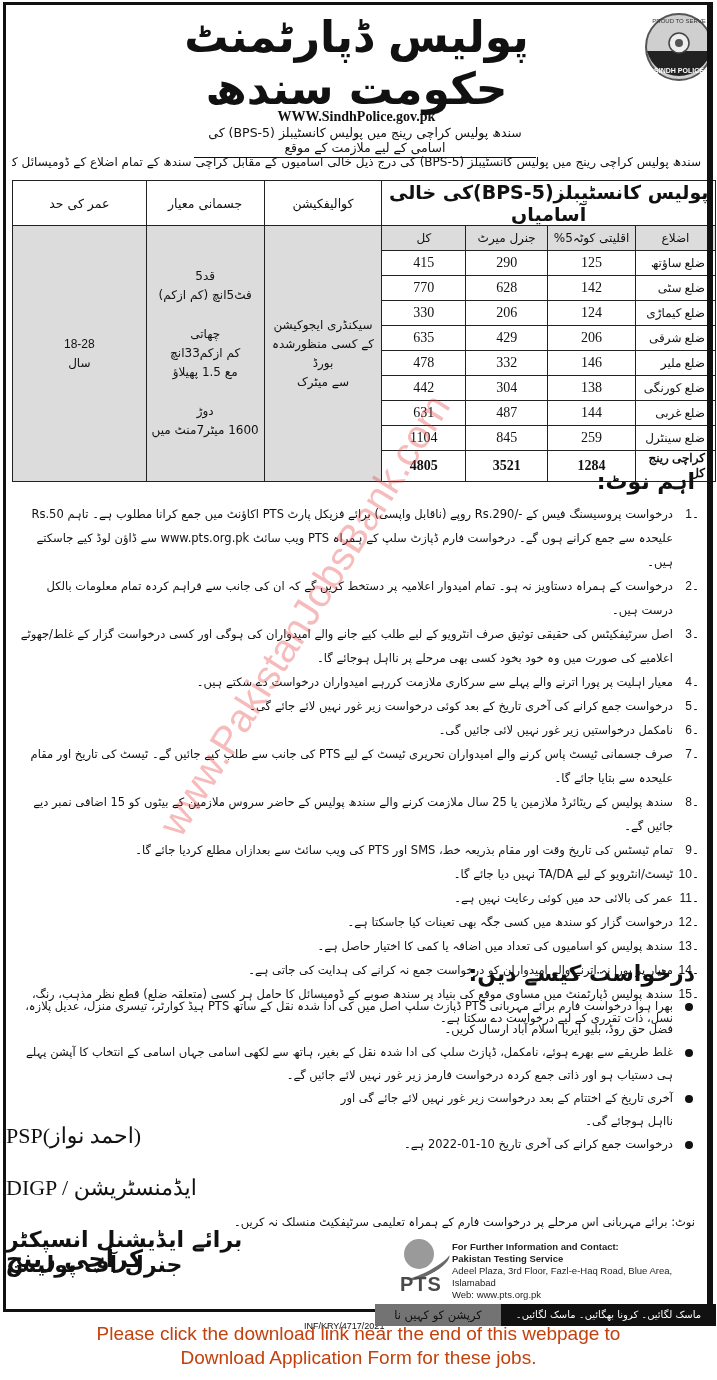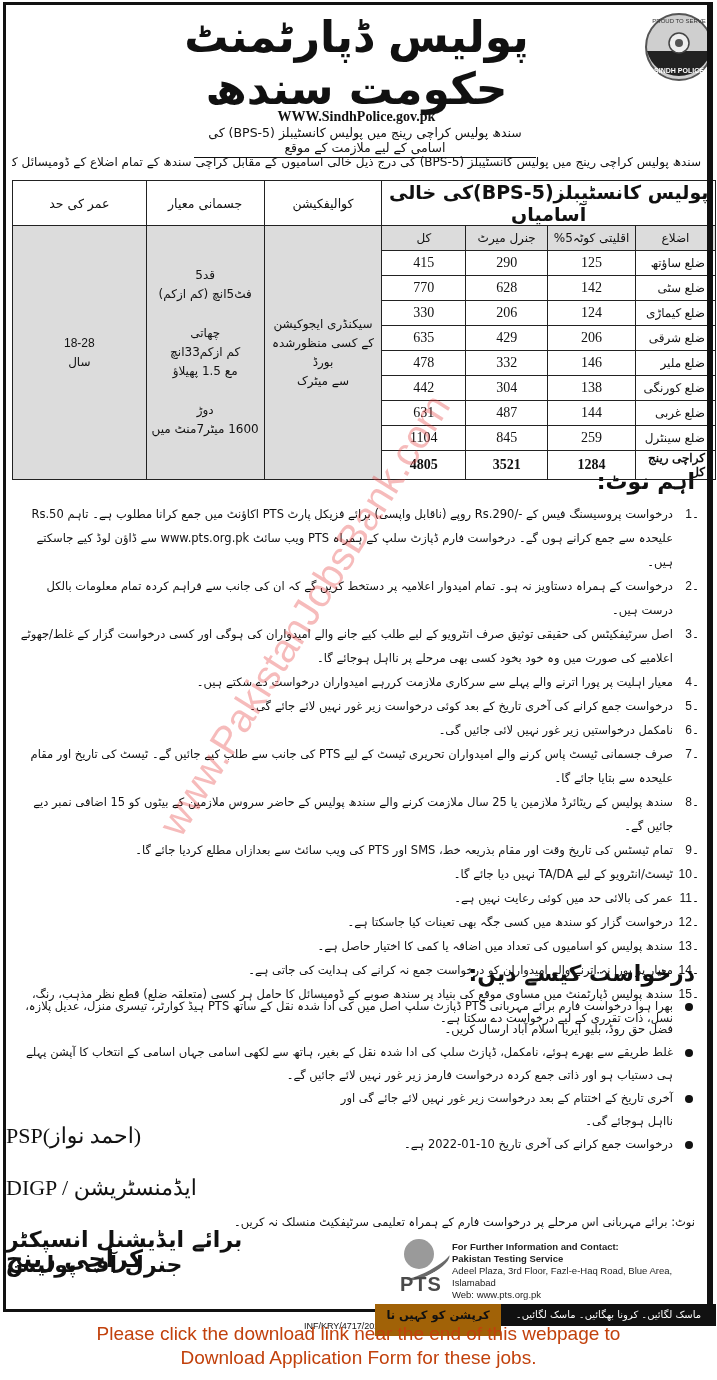--- a/index.html
+++ b/index.html
@@ -11,21 +11,21 @@
   .logo { position:absolute; left:638px; top:4px; width:70px; height:76px; }
   .url { position:absolute; left:0; right:0; top:104px; text-align:center; font-family:"Liberation Serif", serif; font-size:14px; font-weight:bold; }
   .subtitle { position:absolute; left:188px; width:342px; top:120px; text-align:center; font-size:12.5px; border-bottom:1.5px solid #111; padding-bottom:2px; direction:rtl; }
   .intro { position:absolute; left:6px; right:6px; top:150px; text-align:right; font-size:12px; direction:rtl; white-space:nowrap; overflow:hidden; }
   table.main { position:absolute; left:6px; top:175px; width:704px; border-collapse:collapse; font-family:"Liberation Serif", serif; }
   table.main td { border:1px solid #222; text-align:center; vertical-align:middle; padding:0; font-size:14px;margin-top:42px; }
   .th-side { height:30px; font-size:12.5px !important; font-family:"DejaVu Sans", sans-serif; direction:rtl; }
   .big-head { font-size:19px !important; font-weight:bold; font-family:"DejaVu Sans", sans-serif; direction:rtl; height:30px; }
   .sub-head td { background:#dcdcdc; height:24px; font-size:12px !important; font-family:"DejaVu Sans", sans-serif; }
   .num-row td.n { height:24px; }
-  .dist { font-family:Liberation Sans, sans-serif; font-size:12px !important; direction:rtl; text-align:right !important; padding-right:10px !important; }
+  .dist { font-family:Liberation Serif, serif; font-size:12px !important; direction:rtl; text-align:right !important; padding-right:10px !important; }
   .total td { font-weight:bold; }
   .merged { font-family:"DejaVu Sans", sans-serif; font-size:12.5px !important; line-height:19px; direction:rtl; }
   .notes-head { position:absolute; right:12px; top:464px; font-size:22px; font-weight:bold; direction:rtl; }
   .notes { position:absolute; left:6px; right:6px; top:497px; margin:0; padding:0; list-style:none; }
   .note { position:relative; font-size:11.5px; line-height:24px; direction:rtl; text-align:right; padding-right:28px; white-space:normal; }
   .note .num { position:absolute; right:2px; top:0; font-family:"Liberation Sans", sans-serif; font-size:12px; direction:ltr; }
   .apply-head { position:absolute; right:12px; top:956px; font-size:22px; font-weight:bold; direction:rtl; }
   .bullets { position:absolute; left:6px; right:6px; top:990px; margin:0; padding:0; list-style:none; }
   .bullet { position:relative; font-size:11.5px; line-height:23px; direction:rtl; text-align:right; padding-right:28px; }
   .bullet .dot { position:absolute; right:8px; top:8px; width:8px; height:8px; border-radius:50%; background:#111; }
@@ -35,21 +35,21 @@
   .sig2 { top:1170px; font-size:22px; font-family:"Liberation Serif", serif; }
   .sig3 { top:1222px; font-size:22px; font-weight:bold; direction:rtl; }
   .sig4 { top:1240px; font-size:24px; font-weight:bold; direction:rtl; }
   .pts-logo { position:absolute; left:392px; top:1228px; width:58px; height:66px; }
   .pts-logo .circle { position:absolute; left:6px; top:6px; width:30px; height:30px; border-radius:50%; background:#9a9a9a; }
   .pts-logo .swoosh { position:absolute; left:4px; top:24px; width:50px; height:14px; border-bottom:4px solid #6a6a6a; border-radius:0 0 50% 50%; transform:rotate(-28deg); }
   .pts-logo .txt { position:absolute; left:2px; top:40px; font-family:"Liberation Sans", sans-serif; font-weight:bold; font-size:20px; color:#4a4a4a; letter-spacing:1px; }
   .pts-info { position:absolute; left:446px; top:1236px; font-family:"Liberation Sans", sans-serif; font-size:9.5px; line-height:12px; color:#222; }
   .pts-info .b { font-weight:bold; }
   .ref { position:absolute; left:286px; top:1316px; font-family:"Liberation Sans", sans-serif; font-size:9px;margin-left:12px; }
-  .bar-grey { position:absolute; left:369px; top:1299px; width:126px; height:32px; background:#a16207; font-size:11.5px; text-align:center; line-height:22px; direction:rtl;font-weight:bold; }
+  .bar-grey { position:absolute; left:369px; top:1299px; width:126px; height:22px; background:#737373; font-size:11.5px; text-align:center; line-height:22px; direction:rtl; }
   .bar-black { position:absolute; left:495px; top:1299px; width:215px; height:22px; background:#111; color:#fff; font-size:10px; text-align:center; line-height:22px; direction:rtl; }
   .watermark { position:absolute; left:150px; top:560px; font-family:"Liberation Sans", sans-serif; font-size:40px; color:rgba(230,60,60,0.35); transform:rotate(-58deg); transform-origin:left top; white-space:nowrap; pointer-events:none; top:820px; }
   .promo { position:absolute; left:0; right:0; top:1322px; text-align:center; color:#c2410c; font-family:"Liberation Sans", sans-serif; font-size:19px; line-height:24px; }
 </style>
 </head>
 <body>
 
 <div class="ad">
 
   <div class="title1">پولیس ڈپارٹمنٹ</div>

